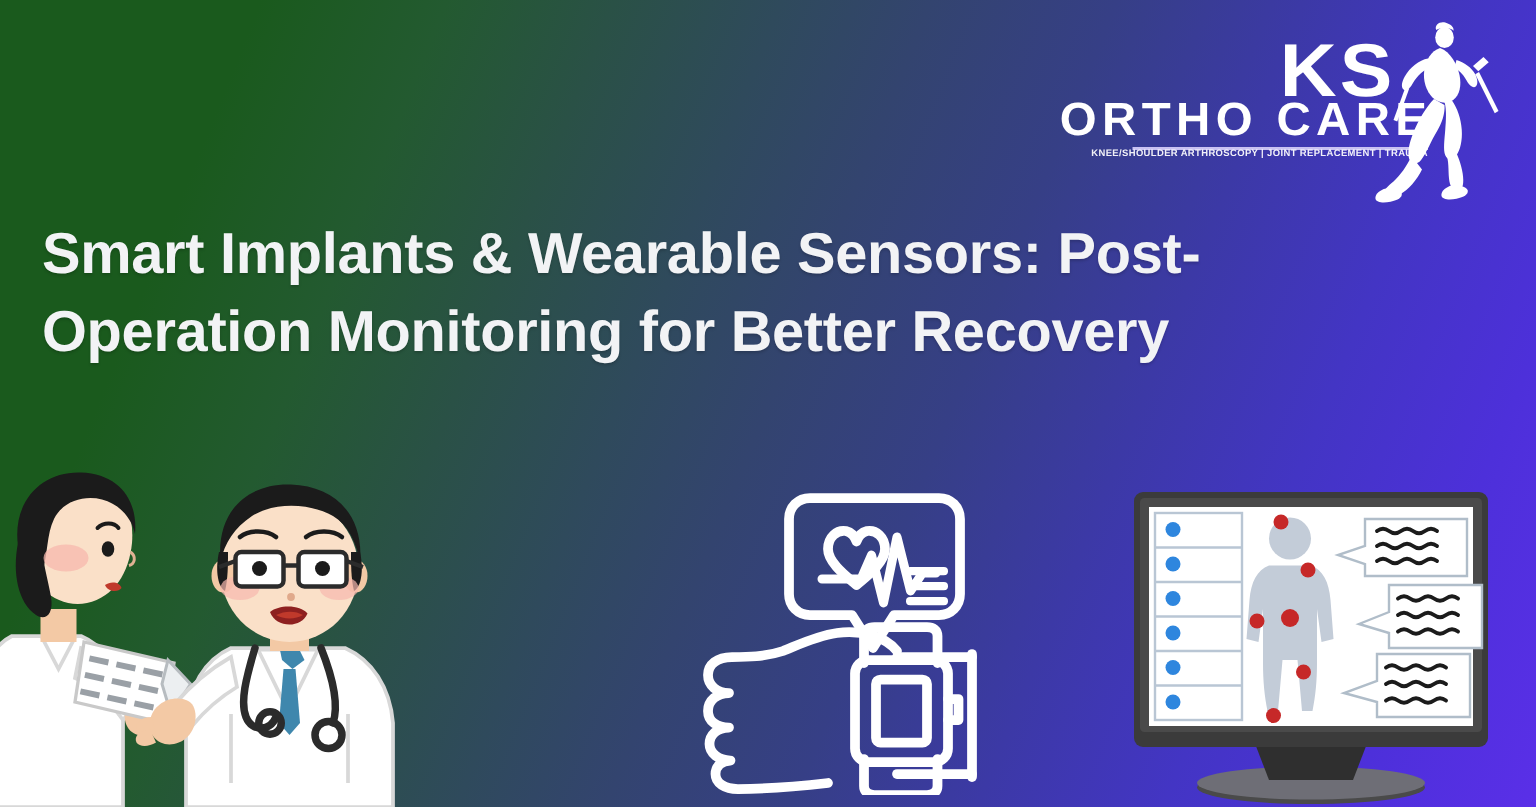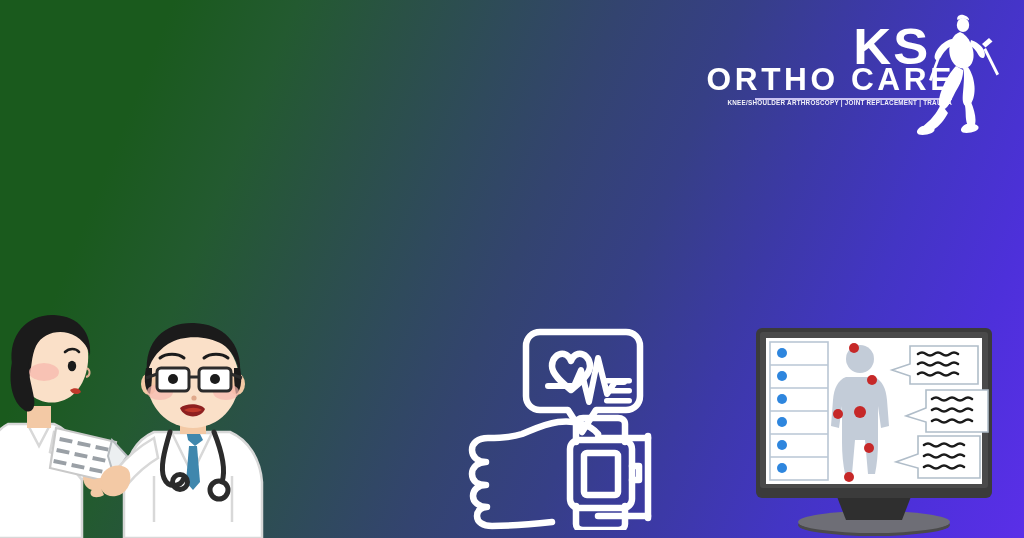--- a/index.html
+++ b/index.html
@@ -119,20 +119,21 @@
         <path d="M55 88 C57.5 94 59.5 100.5 59.5 106 C59.5 110.5 58.5 113.5 55.5 113.5
                  C52.5 113.5 50.5 110 50 105 C49.5 99.5 50 93 48 88.5 Z"></path>
         <path d="M50.5 110 C47 111.5 44.5 114 45 116.5 C45.5 119 50 119.5 55 118.5 C60 117.5 63 115.5 62.5 113
                  C62 110.5 55 108.5 50.5 110 Z"></path>
 
         <path d="M21 44 L13 66 L15.5 67 L23.5 45 Z"></path>
       </g>
     </svg>
   </div>
 
+  <h1 id="title">Smart Implants &amp; Wearable Sensors: Post-Operation Monitoring for Better Recovery</h1>
 
   <svg id="doctors" viewBox="0 0 286 232">
     <defs>
       <clipPath id="clipDoc">
           <rect x="0" y="0" width="286" height="232"></rect>
         </clipPath>
     </defs>
     <g clip-path="url(#clipDoc)">
 
       <g>

